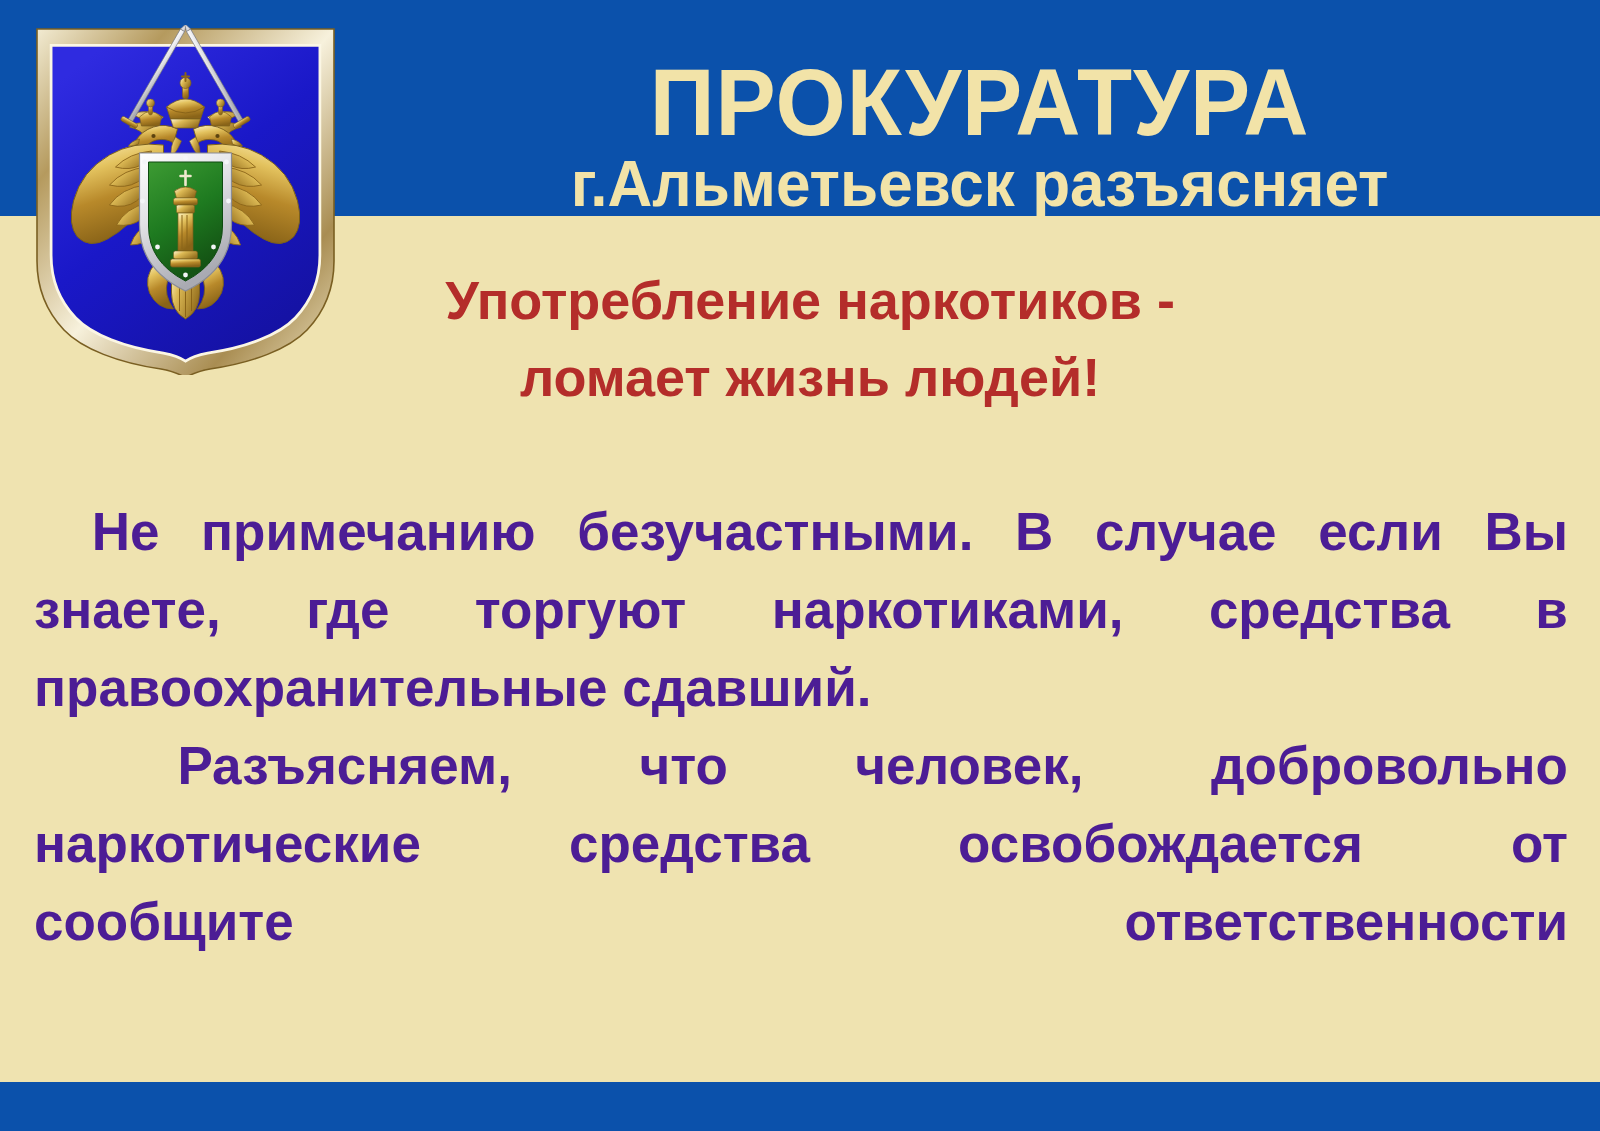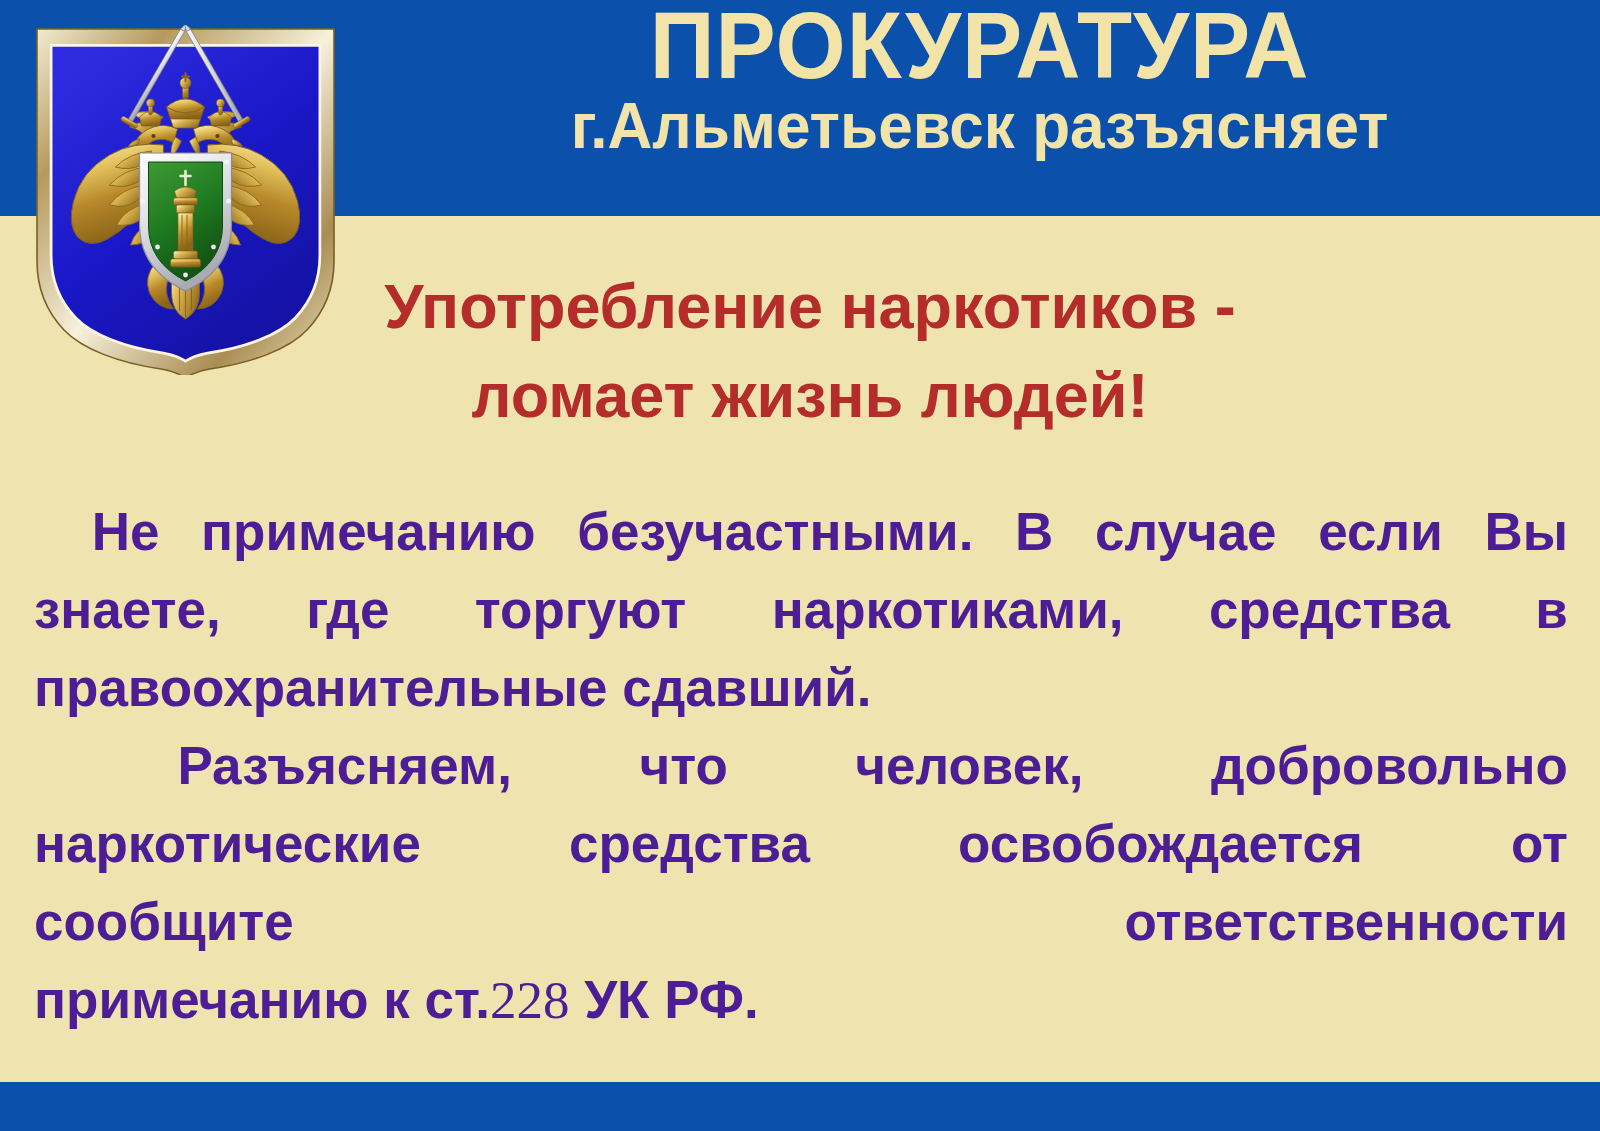--- a/index.html
+++ b/index.html
@@ -46,20 +46,21 @@
   
   .header-text {
     position: absolute;
     left: 360px;
     top: 0;
     width: 1240px;
     height: 273px;
     display: flex;
     flex-direction: column;
     align-items: center;
+    justify-content: center;
     gap: 2px;
   }
   .title-main {
     color: #F2E3A8;
     font-family: "Liberation Sans Narrow", "Liberation Sans", sans-serif;
     font-weight: bold;
     font-size: 94px;
     line-height: 0.98;
     letter-spacing: 1px;
     white-space: nowrap;
@@ -87,21 +88,21 @@
 
   
   .headline {
     position: absolute;
     left: 360px;
     top: 262px;
     width: 900px;
     color: #B42D2A;
     font-family: "Liberation Sans Narrow", "Liberation Sans", sans-serif;
     font-weight: bold;
-    font-size: 63px;
+    font-size: 54px;
     line-height: 1.42;
     text-align: center;
   }
   .headline .ln { display: block; }
 
   
   .body-copy {
     position: absolute;
     left: 34px;
     top: 493px;
@@ -350,18 +351,17 @@
       <span class="ln-just">
         <span>наркотические</span>
         <span>средства</span>
         <span>освобождается</span>
         <span>от</span>
       </span>
       <span class="ln-just">
         <span>сообщите</span>
         <span>ответственности</span>
       </span>
-      <span class="ln-left"><span>примечанию к ст.</span><span class="num-serif">228</span><span> УК РФ.</span></span>
     </p>
 
   </div>
 
 </div>
 
 </body></html>

